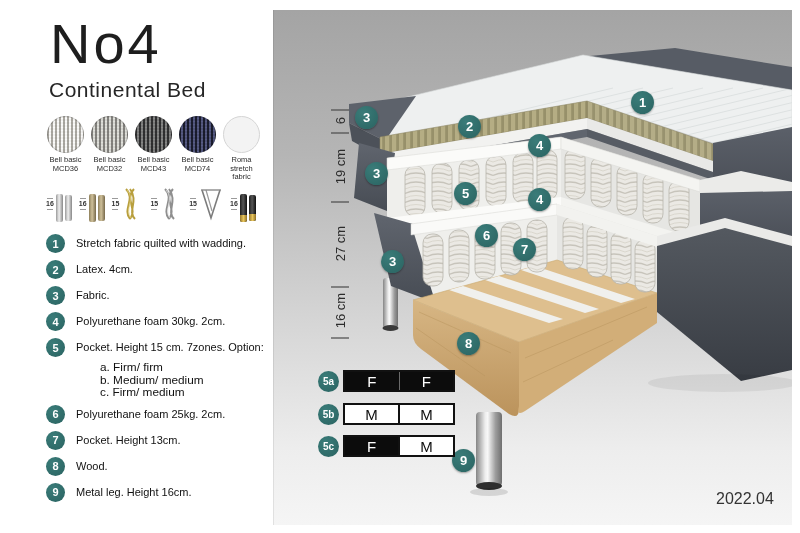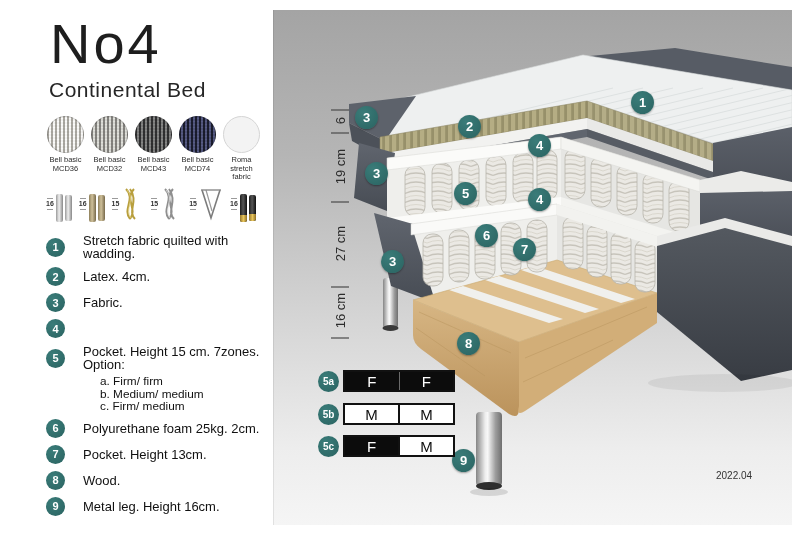--- a/index.html
+++ b/index.html
@@ -49,21 +49,21 @@
   .leg-cyl.black { background:linear-gradient(90deg,#1d1d1d,#565656 45%,#0f0f0f); position:relative; }
   .leg-cyl.black::after { content:""; position:absolute; bottom:0; left:0; right:0; height:7px;
              background:linear-gradient(90deg,#97782c,#e8c55c 50%,#8a6c24); border-radius:0 0 2px 2px; }
 
   .features { position:absolute; left:46px; top:234px; width:225px; list-style:none; }
   .feature-row { display:flex; align-items:center; margin-bottom:7px; }
   .f-badge { flex:0 0 19px; width:19px; height:19px; border-radius:50%;
              background:radial-gradient(circle at 35% 30%, #3a7c79, #2a6361);
              color:#fff; font-size:11px; font-weight:bold;
              display:flex; align-items:center; justify-content:center; }
-  .f-text { margin-left:18px; font-size:13px; color:#111; line-height:13px; }
+  .f-text { margin-left:11px; font-size:11px; color:#111; line-height:13px; }
   .f-options { margin:-3px 0 6px 54px; font-size:11.8px; color:#111; line-height:12.5px; }
 
   
   .right-panel { position:absolute; left:273px; top:10px; width:519px; height:515px;
     background:linear-gradient(180deg,#a4a4a4 0%,#b5b5b5 28%,#d3d3d3 58%,#ededed 85%,#f5f5f5 100%);
     box-shadow:inset 1px 0 0 rgba(0,0,0,.08); }
   .bed-svg { position:absolute; left:0; top:0; }
 
   .d-badge { position:absolute; width:23px; height:23px; border-radius:50%;
              background:radial-gradient(circle at 35% 30%, #3a7c79, #2a6361);
@@ -79,21 +79,21 @@
               background:radial-gradient(circle at 35% 30%, #3a7c79, #2a6361);
               color:#fff; font-size:10px; font-weight:bold;
               display:flex; align-items:center; justify-content:center; flex:0 0 21px; }
   .fo-bar { width:112px; height:22px; display:flex; border:2px solid #111; background:#fff; }
   .fo-cell { flex:1; display:flex; align-items:center; justify-content:center;
              font-size:15px; font-weight:500; color:#0d0d0d; }
   .fo-cell.dark { background:#0c0c0c; color:#fff; }
   .fo-cell + .fo-cell { border-left:2px solid #111; }
   .firmness-row.all-dark .fo-cell + .fo-cell { border-left:1px solid #6a6a6a; }
 
-  .version { position:absolute; left:443px; top:460px; font-size:10px; color:#333; }
+  .version { position:absolute; left:443px; top:480px; font-size:16px; color:#333; }
 </style>
 </head>
 <body>
 
 <div class="page">
 
   <aside class="left-panel">
     <h1 class="title">No4</h1>
     <div class="subtitle">Continental Bed</div>
 
@@ -213,20 +213,21 @@
       <li class="feature-row">
         <span class="f-badge">2</span>
         <span class="f-text">Latex. 4cm.</span>
         </li>
       <li class="feature-row">
         <span class="f-badge">3</span>
         <span class="f-text">Fabric.</span>
         </li>
       <li class="feature-row">
         <span class="f-badge">4</span>
+        <span class="f-text">Polyurethane foam 30kg. 2cm.</span>
         </li>
       <li class="feature-row">
         <span class="f-badge">5</span>
         <span class="f-text">Pocket. Height 15 cm. 7zones. Option:</span>
         </li>
       <li class="f-options">
         <div>a. Firm/ firm</div>
         <div>b. Medium/ medium</div>
         <div>c. Firm/ medium</div>
         </li>

